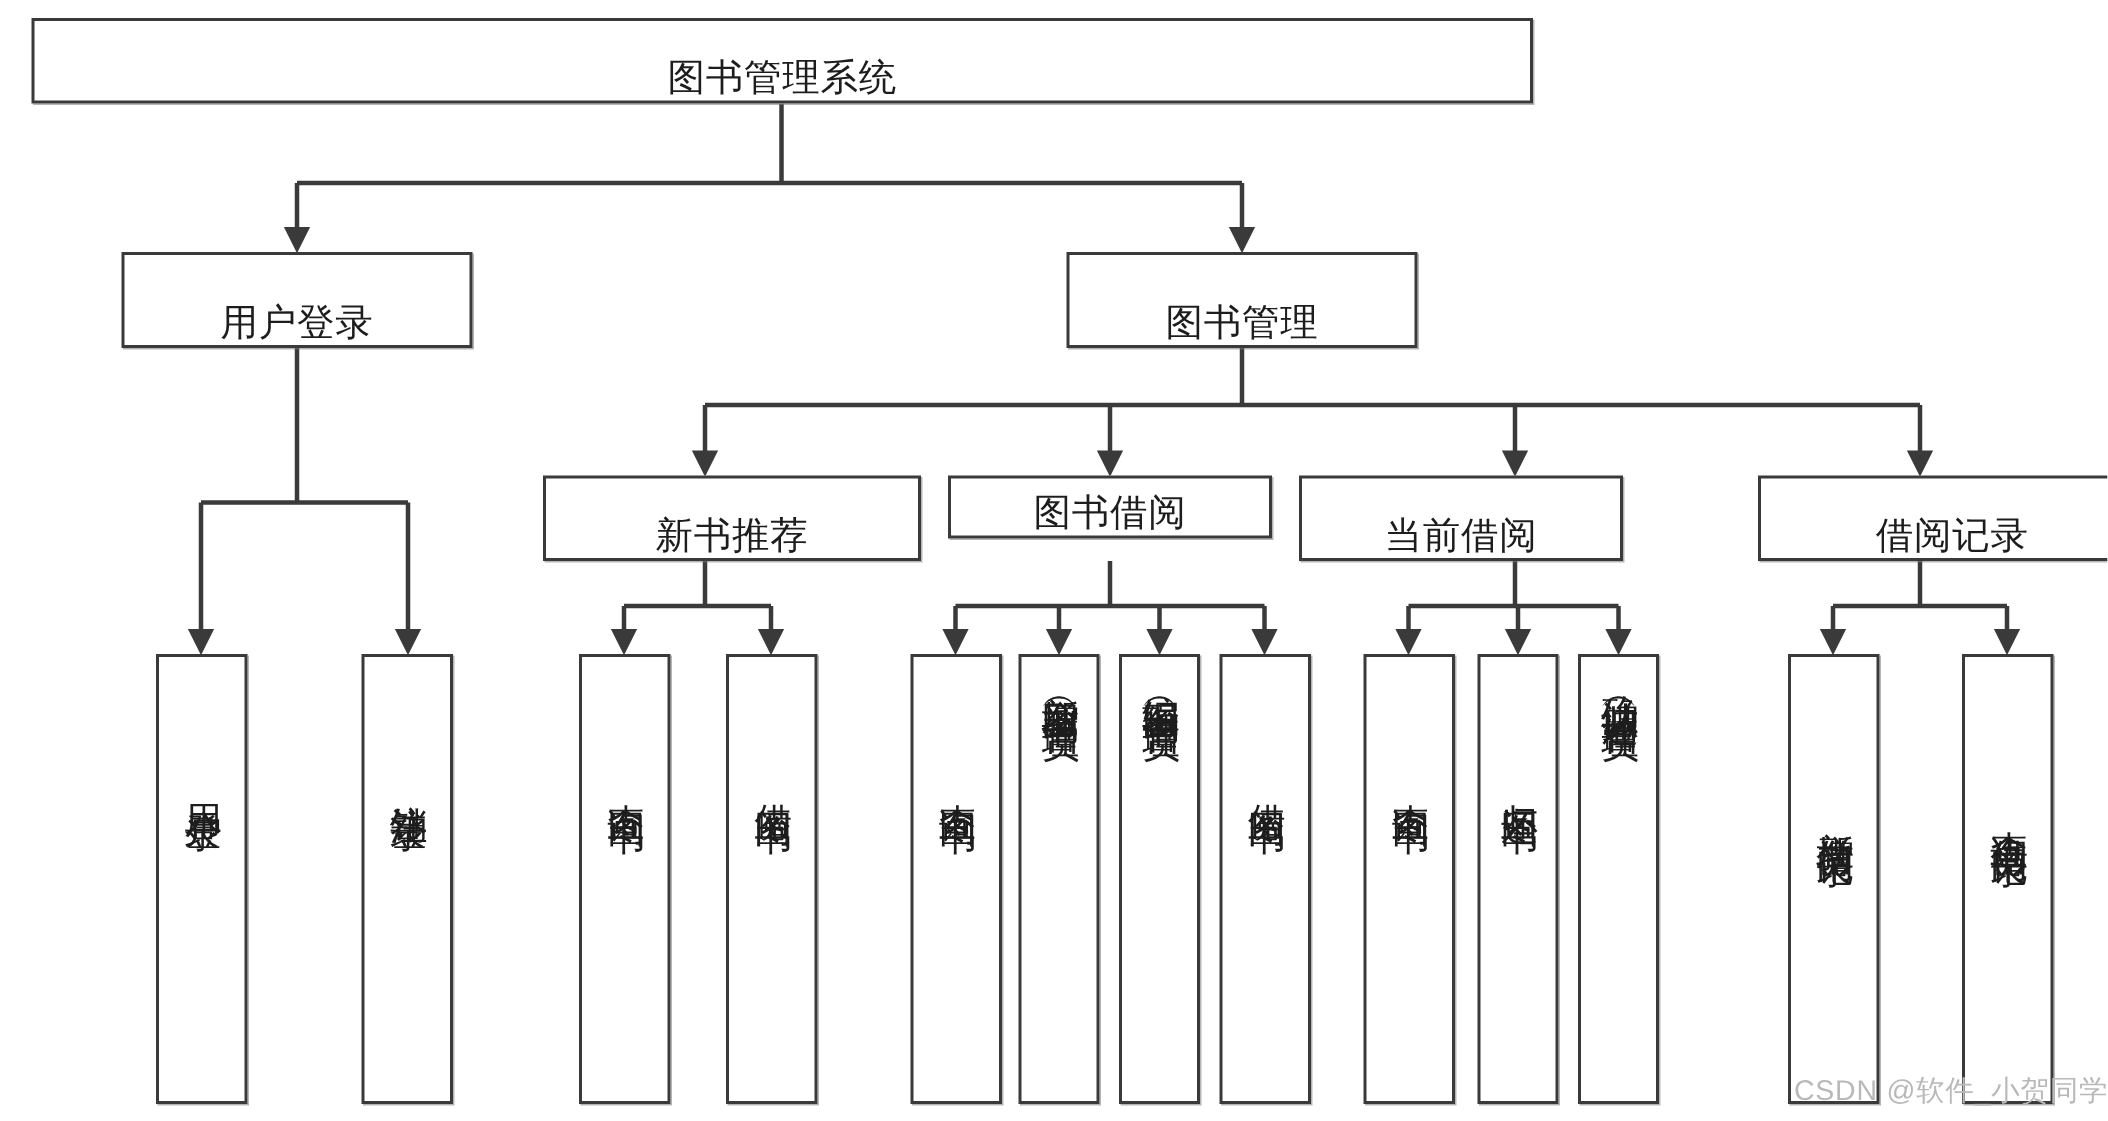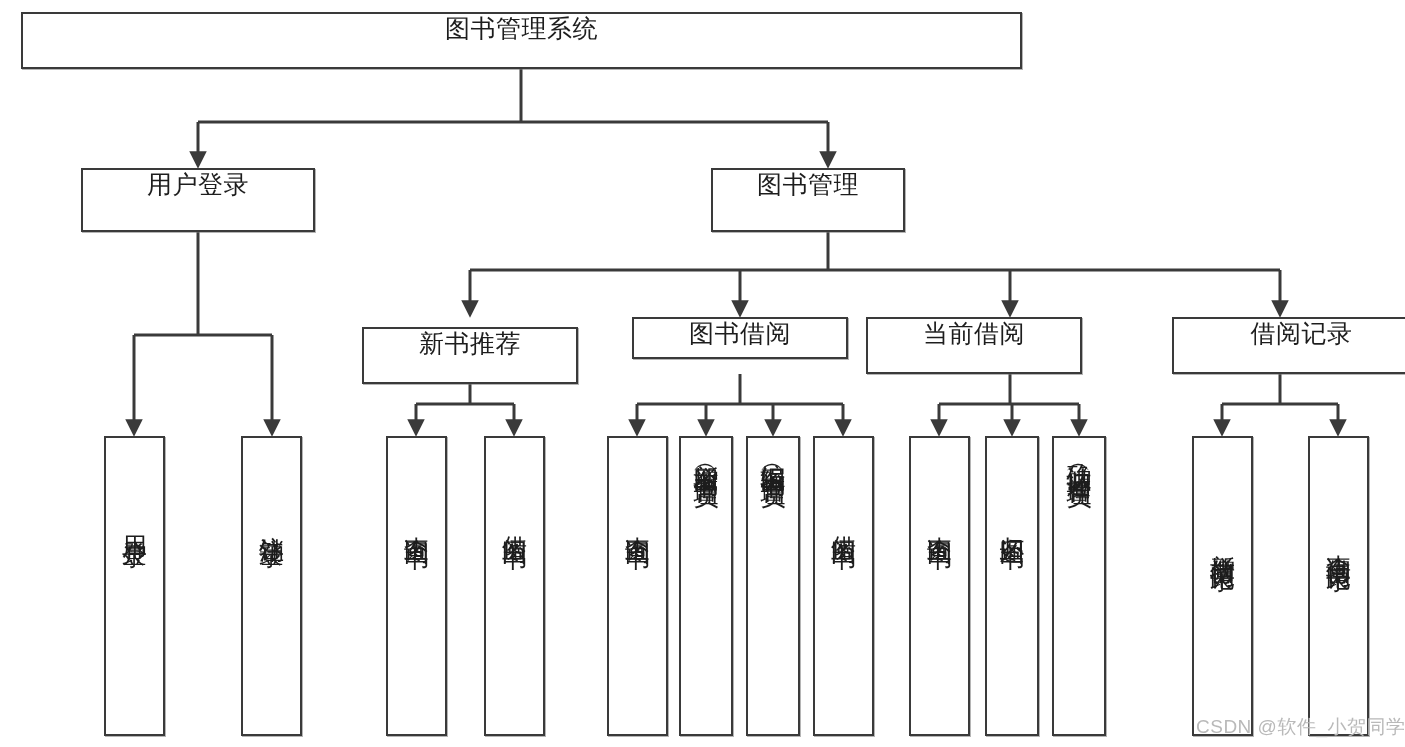--- a/index.html
+++ b/index.html
@@ -24,21 +24,21 @@
     width: 1405px;
     height: 747px;
     pointer-events: none;
   }
   .node {
     position: absolute;
     box-sizing: border-box;
     background: #ffffff;
     border: 2px solid #3a3a3a;
     display: flex;
-    align-items: flex-start;
+    align-items: flex-end;
     justify-content: center;
     box-shadow: 1px 1px 0 rgba(120,120,120,0.55);
   }
   .node .label {
     color: #1d1d1d;
     text-align: center;
     line-height: 1.15;
     white-space: nowrap;
   }
   .node.horiz .label {
@@ -132,25 +132,25 @@
     </g>
   </svg>
 
   <div class="node root horiz" style="left:21px; top:12px; width:1001px; height:57px;">
     <span class="label">图书管理系统</span>
   </div>
 
   <div class="node horiz" style="left:81px; top:168px; width:234px; height:64px;">
     <span class="label">用户登录</span>
   </div>
-  <div class="node horiz" style="left:711px; top:168px; width:194px; height:64px;">
+  <div class="node horiz" style="left:711px; top:168px; width:234px; height:64px;">
     <span class="label">图书管理</span>
   </div>
 
-  <div class="node horiz" style="left:362px; top:327px; width:216px; height:57px;">
+  <div class="node horiz" style="left:362px; top:317px; width:252px; height:57px;">
     <span class="label">新书推荐</span>
   </div>
   <div class="node horiz" style="left:632px; top:317px; width:216px; height:42px;">
     <span class="label">图书借阅</span>
   </div>
   <div class="node horiz" style="left:866px; top:317px; width:216px; height:57px;">
     <span class="label">当前借阅</span>
   </div>
   <div class="node horiz" style="left:1172px; top:317px; width:259px; height:57px;">
     <span class="label">借阅记录</span>

